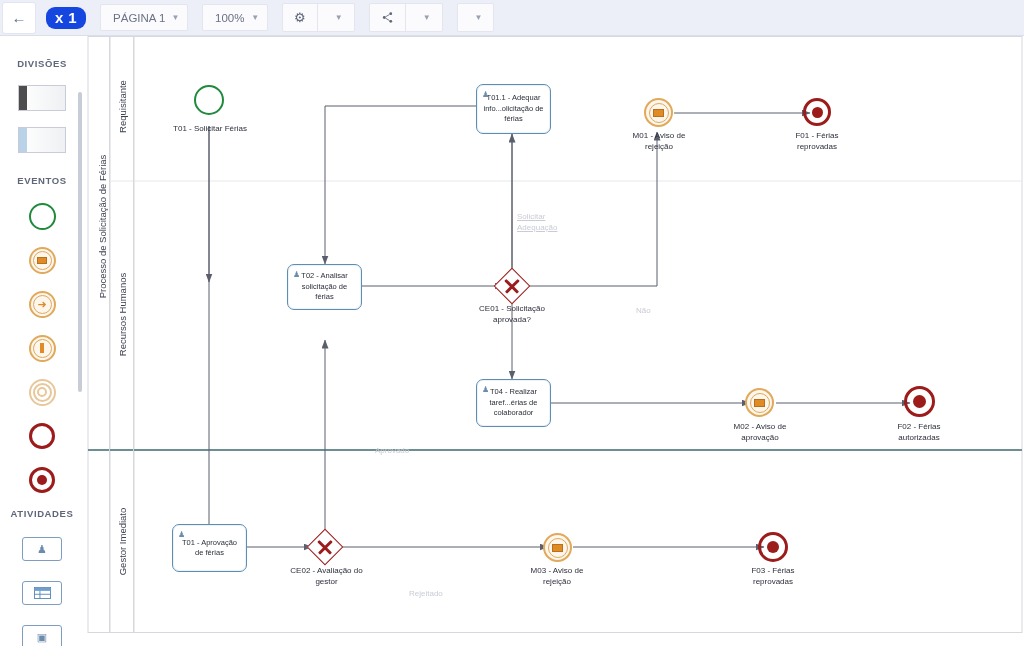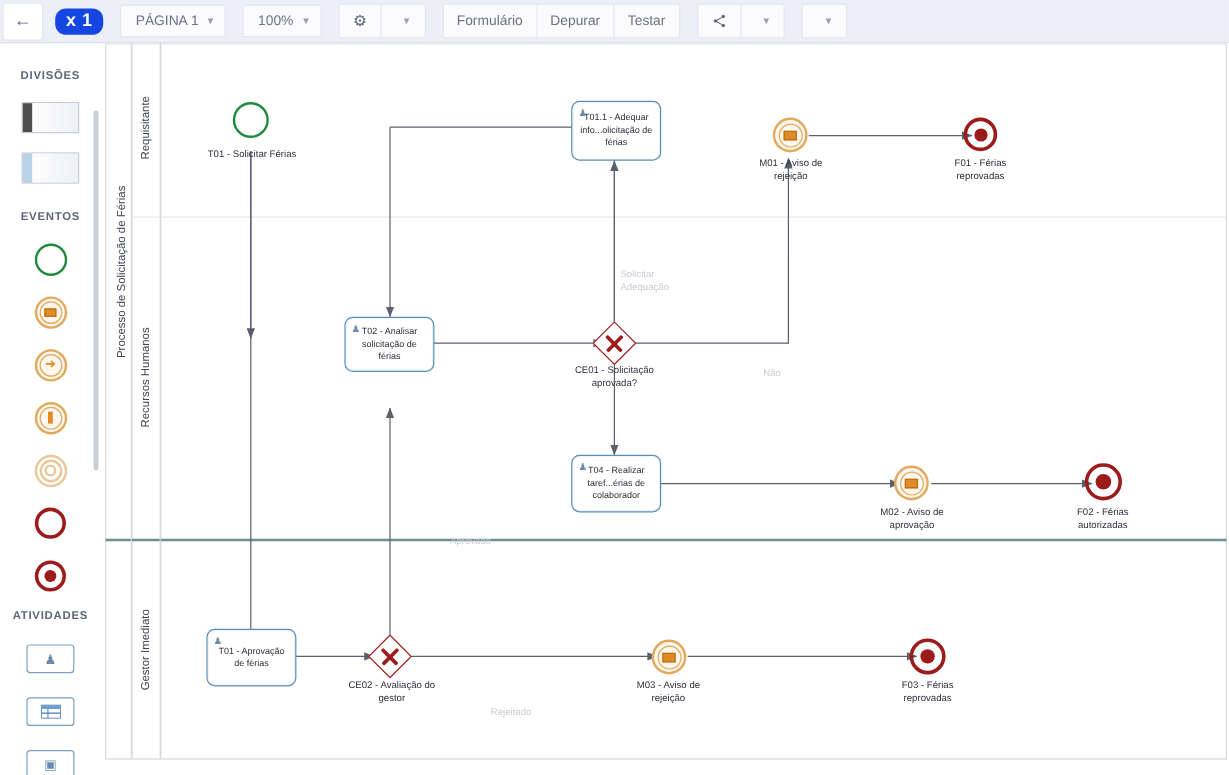--- a/index.html
+++ b/index.html
@@ -186,25 +186,20 @@
   </div>
   <div class="tb-seg">
     <div>
         <span class="icon-gear">⚙</span>
       </div>
     <div>
         <span class="caret">▼</span>
       </div>
   </div>
   <div class="tb-seg">
-    <div>Formulário</div>
-    <div>Depurar</div>
-    <div>Testar</div>
-  </div>
-  <div class="tb-seg">
     <div>
       <svg width="13" height="13" viewBox="0 0 24 24">
         <circle cx="18" cy="5" r="2.6" fill="#5f6679"></circle>
         <circle cx="6" cy="12" r="2.6" fill="#5f6679"></circle>
         <circle cx="18" cy="19" r="2.6" fill="#5f6679"></circle>
         <path d="M8.3 10.8 15.7 6.4M8.3 13.2 15.7 17.6" stroke="#5f6679" stroke-width="1.6" fill="none"></path>
       </svg>
     </div>
     <div>
         <span class="caret">▼</span>
@@ -437,19 +432,19 @@
   </div>
   <div class="nodelabel" style="left:430px; top:530px; width:86px;">M03 - Aviso de
 rejeição</div>
 
   <div class="nodecirc" style="left:674px; top:496px; width:30px; height:30px; border:3.5px solid #9c1b1b; display:flex; align-items:center; justify-content:center;">
     <span style="width:12px;height:12px;border-radius:50%;background:#9c1b1b"></span>
   </div>
   <div class="nodelabel" style="left:646px; top:530px; width:86px;">F03 - Férias
 reprovadas</div>
 
-  <div class="edgelabel" style="left:433px; top:188px; width:80px;">Solicitar
+  <div class="edgelabel" style="left:433px; top:176px; width:80px;text-decoration:underline;">Solicitar
 Adequação</div>
   <div class="edgelabel" style="left:552px; top:270px; width:40px;">Não</div>
   <div class="edgelabel" style="left:247px; top:410px; width:60px;margin-left:44px;">Aprovado</div>
   <div class="edgelabel" style="left:325px; top:553px; width:60px;">Rejeitado</div>
 
 </div>
 
 </body></html>

